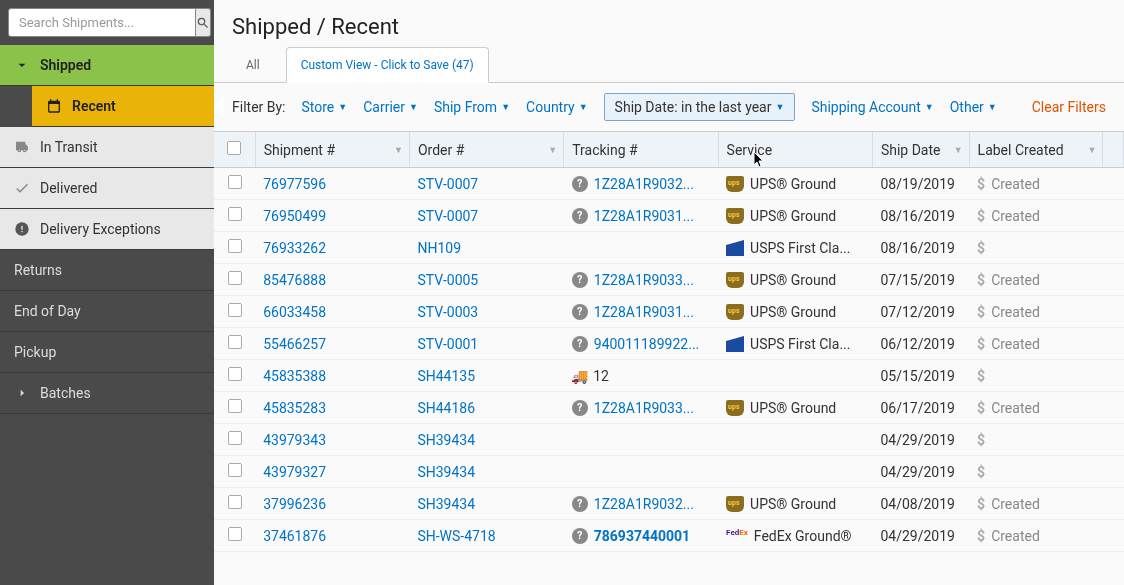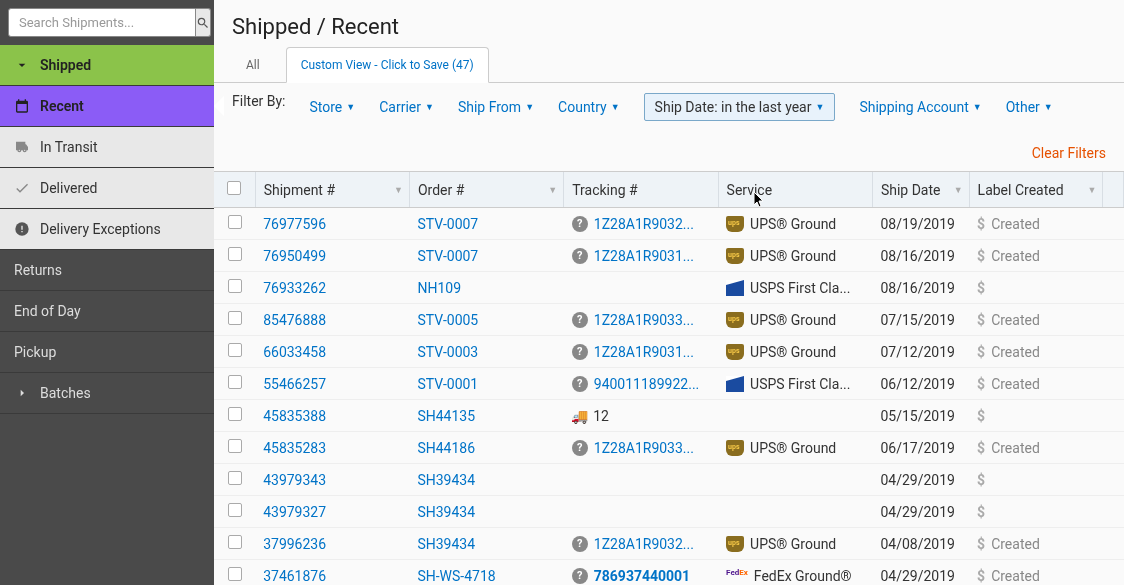--- a/index.html
+++ b/index.html
@@ -9,34 +9,34 @@
 .sidebar { width: 214px; background: #4a4a4a; display: flex; flex-direction: column; position: relative; }
 .search-wrap { padding: 8px; display: flex; gap: 0; }
 .search-input { flex: 1; padding: 6px 10px; border: 1px solid #888; border-radius: 3px 0 0 3px; background: #fff; font-size: 13px; color: #333; }
 .search-input::placeholder { color: #999; }
 .search-btn { width: 32px; background: #e8e8e8; border: 1px solid #888; border-left: none; border-radius: 0 3px 3px 0; cursor: pointer; display: flex; align-items: center; justify-content: center; }
 .search-btn svg { width: 14px; height: 14px; fill: #555; }
 
 .nav-item { padding: 12px 14px; color: #ddd; font-size: 14px; cursor: pointer; display: flex; align-items: center; gap: 10px; border-bottom: 1px solid #3a3a3a; }
 .nav-item.shipped { background: #8bc34a; color: #222; font-weight: 600; }
 .nav-item.shipped svg { fill: #222; }
-.nav-item.recent { background: #8b5cf6; color: #222; font-weight: 600; position: relative; }
+.nav-item.recent { background: #eab308; color: #222; font-weight: 600; position: relative; margin-left: 32px; }
 .nav-item.recent::after { content: ""; position: absolute; right: -10px; top: 50%; transform: translateY(-50%); border: 10px solid transparent; border-right-color: #fff; border-left: none; }
 .nav-item.sub { background: #e8e8e8; color: #333; padding-left: 14px; }
 .nav-item.sub.dark { background: #4a4a4a; color: #ddd; }
 .nav-icon { width: 16px; height: 16px; display: inline-flex; align-items: center; justify-content: center; fill: currentColor; flex-shrink: 0; }
 
 
 .main { flex: 1; display: flex; flex-direction: column; background: #fafafa; overflow: hidden; }
 .page-header { padding: 14px 18px 8px; font-size: 22px; color: #222; }
 .tabs { display: flex; gap: 12px; padding: 0 18px; border-bottom: 1px solid #ccc; align-items: flex-end; }
 .tab { padding: 10px 14px; font-size: 12px; color: #666; cursor: pointer; }
 .tab.active { border: 1px solid #ccc; border-bottom: 1px solid #fff; border-radius: 4px 4px 0 0; background: #fff; color: #0073c7; margin-bottom: -1px; }
 
-.filter-bar { padding: 10px 18px; display: flex; gap: 24px; font-size: 14px; flex-wrap: wrap; }
+.filter-bar { padding: 10px 18px; display: flex; gap: 16px; align-items: center; font-size: 14px; flex-wrap: wrap; }
 .filter-label { color: #333; }
 .filter-item { color: #0073c7; cursor: pointer; display: inline-flex; align-items: center; gap: 4px; }
 .filter-item.boxed { border: 1px solid #7aa8c9; background: #e8f2fb; padding: 5px 10px; border-radius: 2px; color: #333; }
 .filter-item.boxed .caret { color: #0073c7; }
 .filter-item.clear { color: #e65100; margin-left: auto; }
 .caret { font-size: 9px; }
 
 .table-wrap { flex: 1; overflow: auto; border-top: 1px solid #ccc; }
 table { border-collapse: collapse; width: 100%; font-size: 14px; table-layout: fixed; }
 thead th { background: #eef3f7; text-align: left; padding: 9px 8px; border-bottom: 1px solid #ccc; border-right: 1px solid #d8dee4; color: #333; font-weight: 400; position: relative; }

